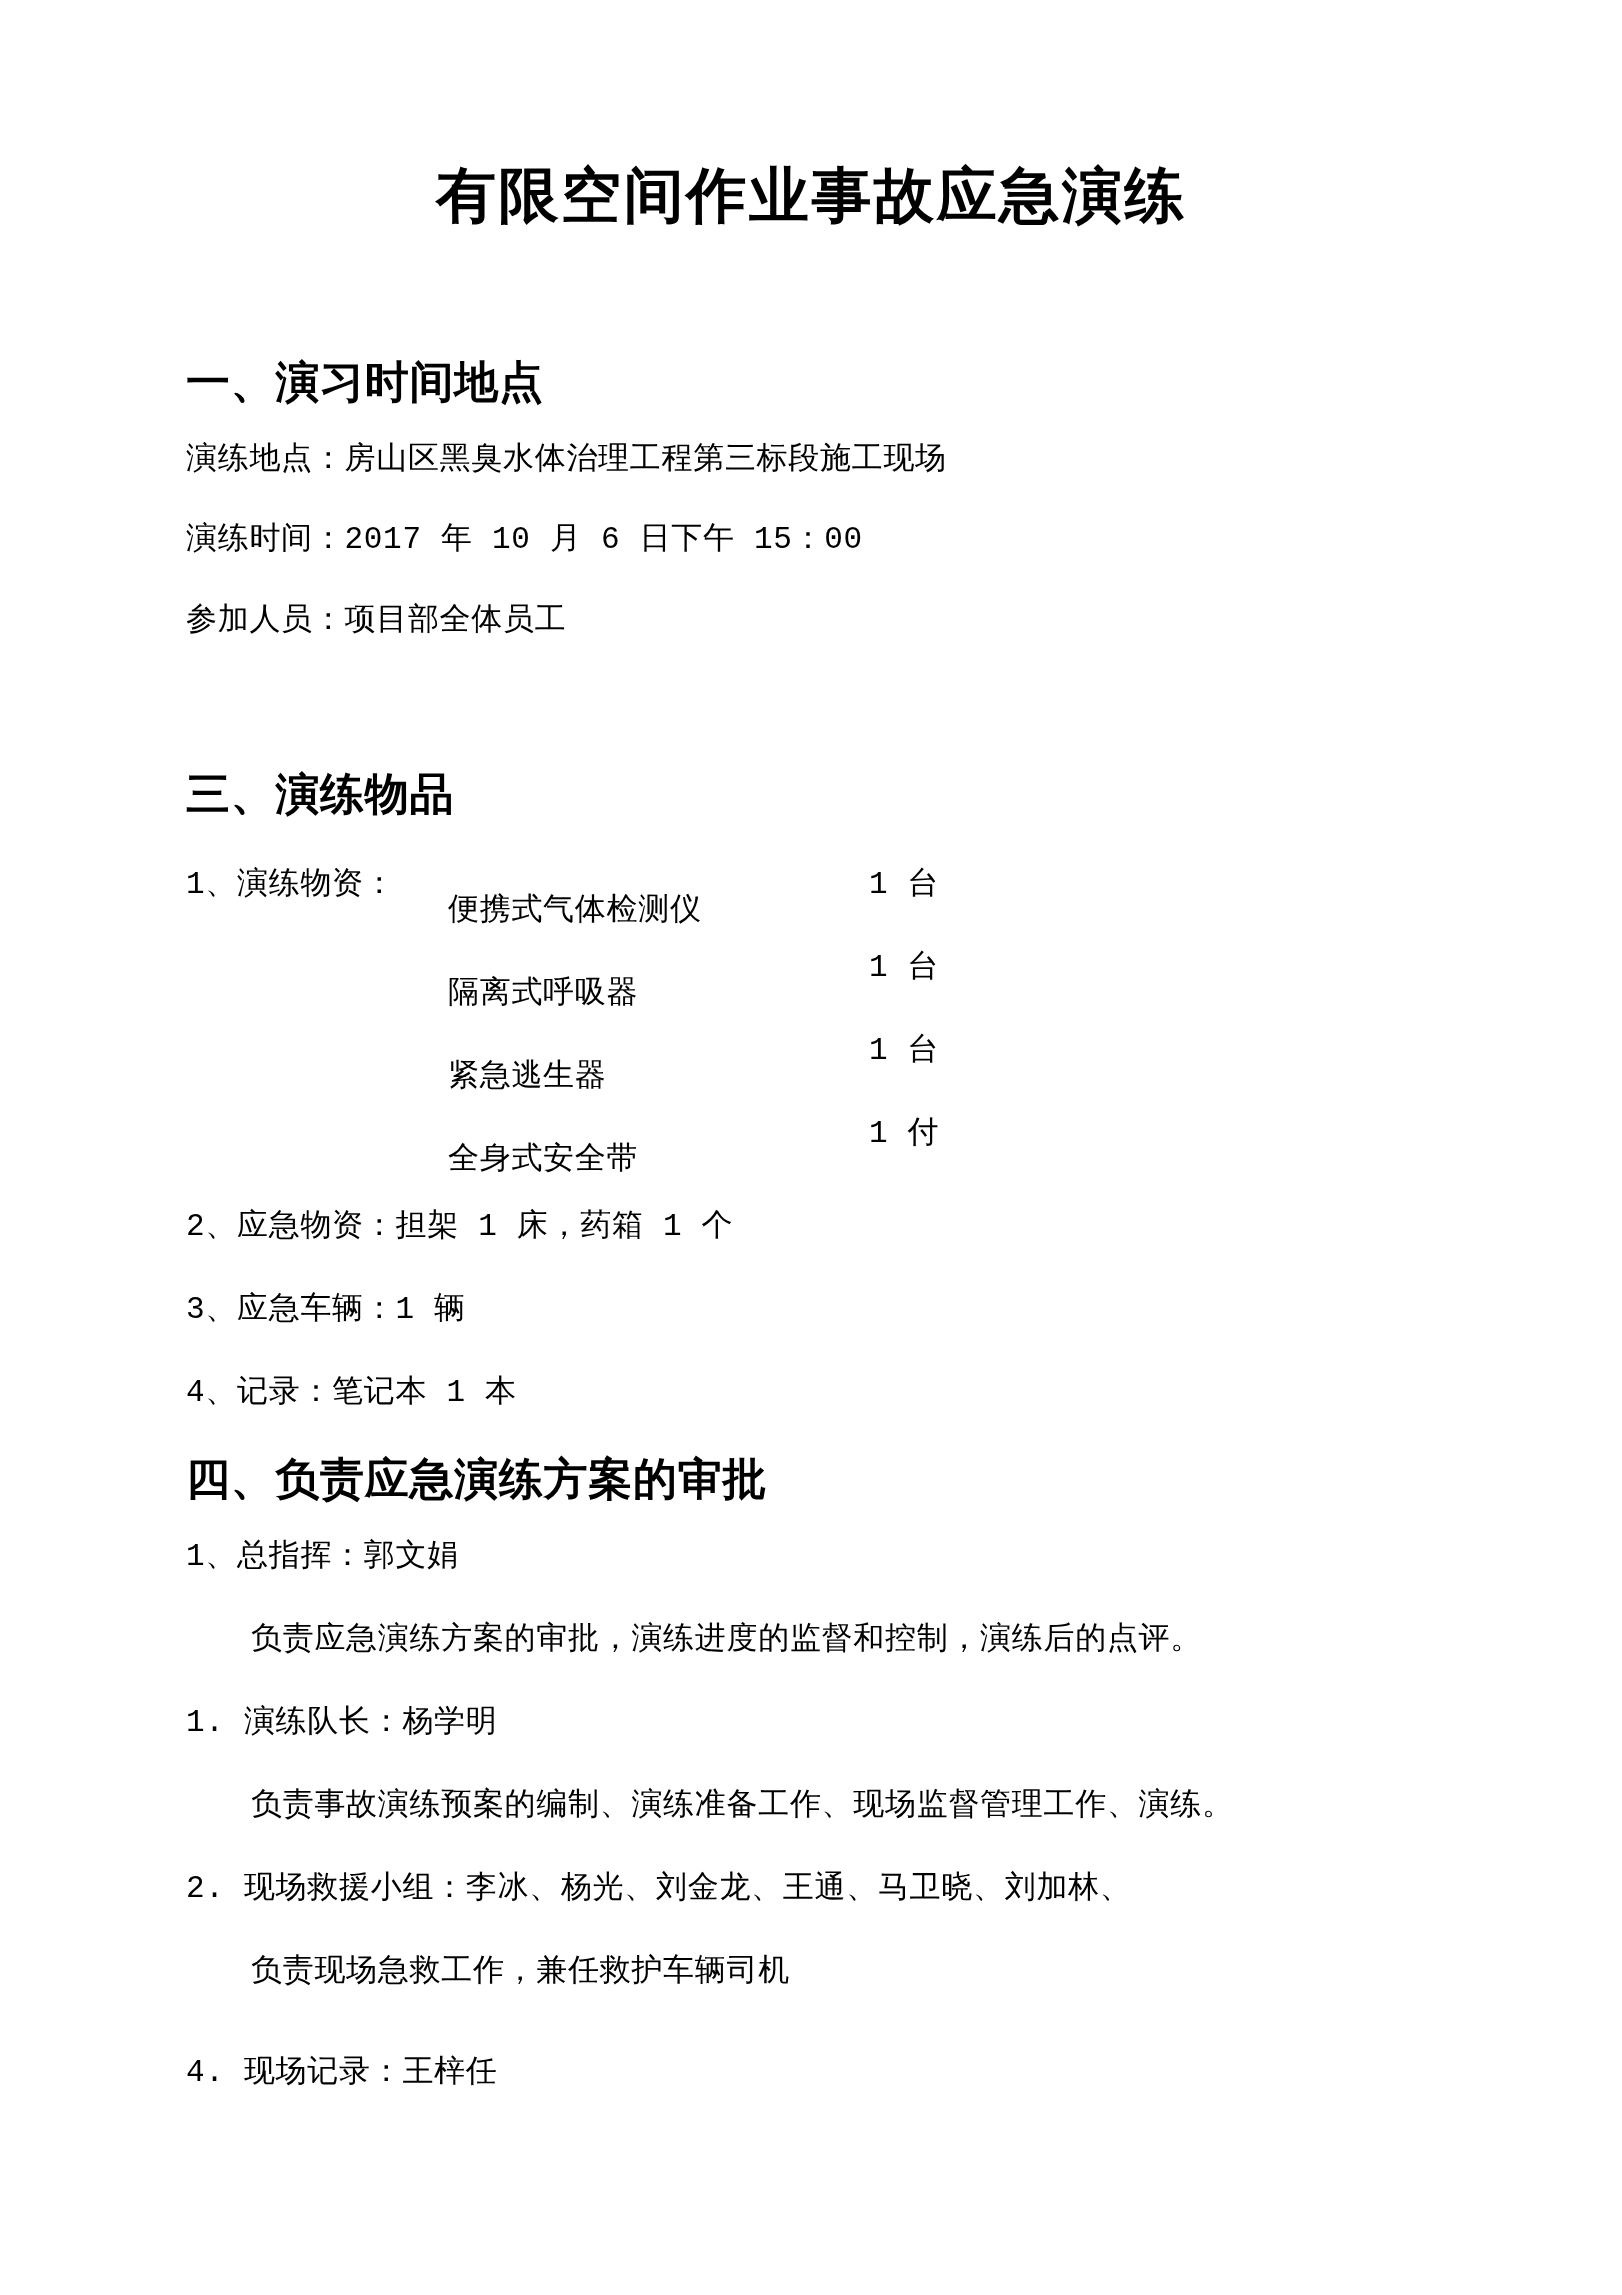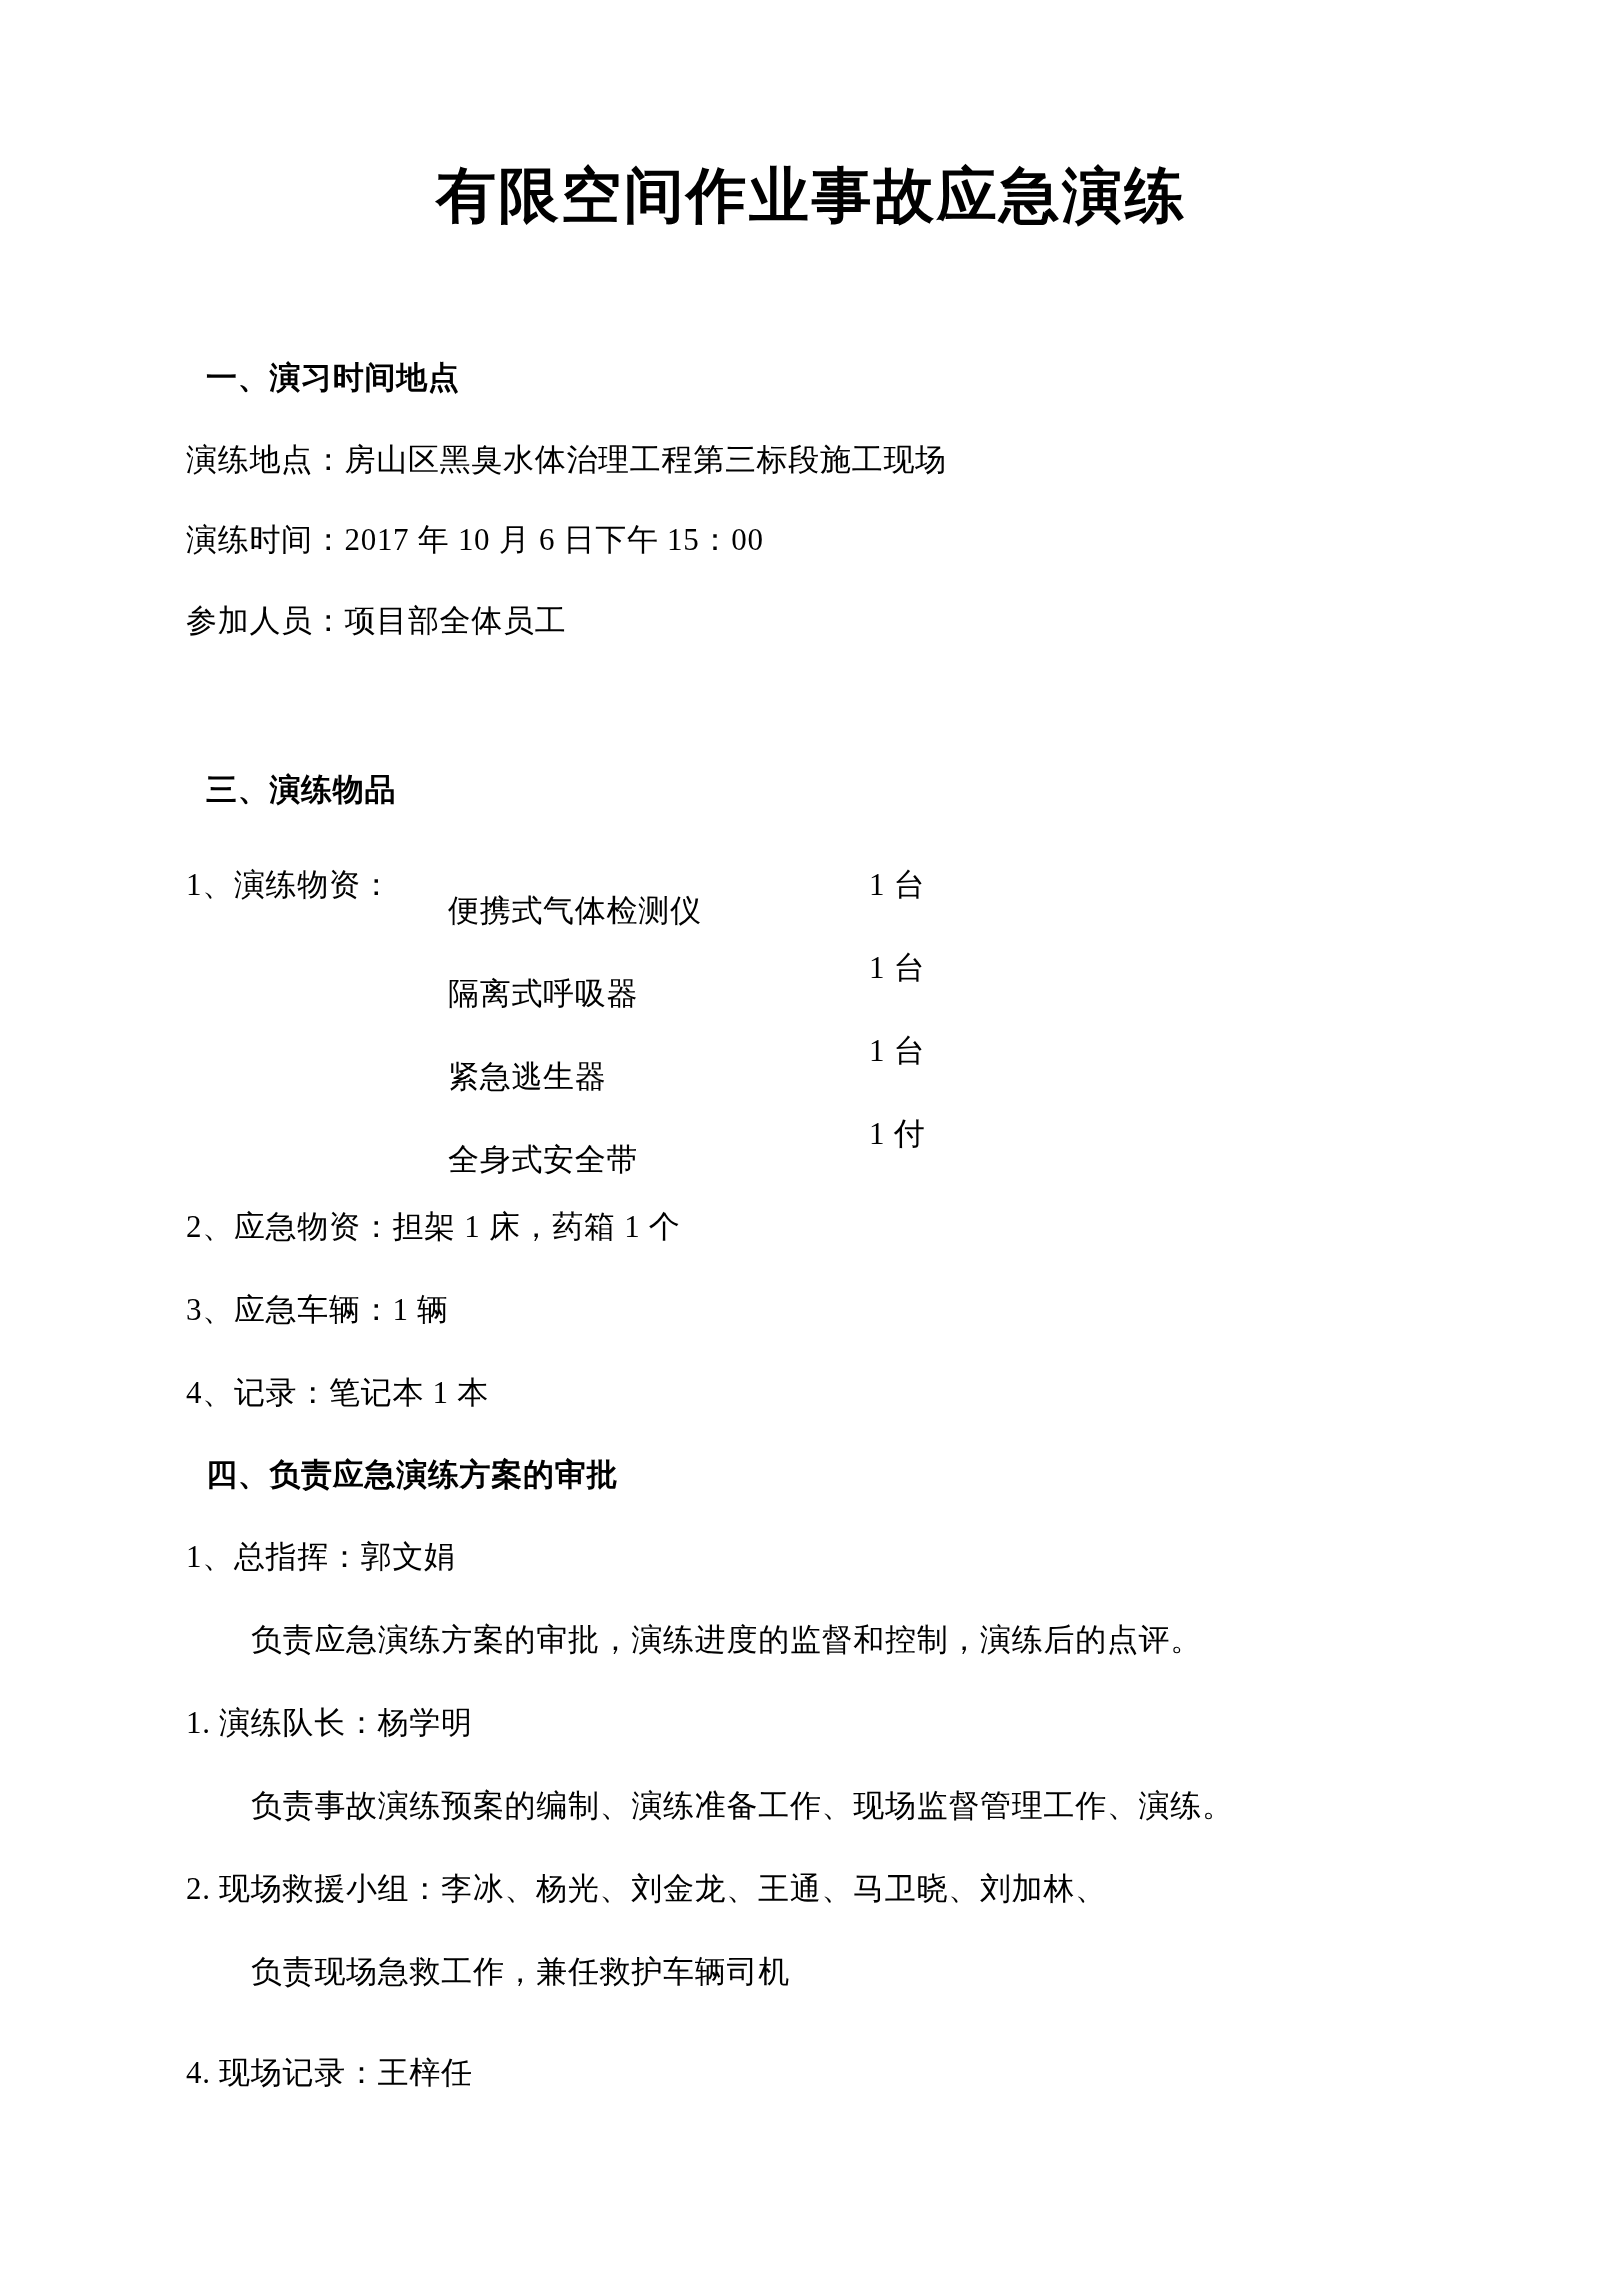--- a/index.html
+++ b/index.html
@@ -6,21 +6,21 @@
     margin: 0;
     padding: 0;
     background: #ffffff;
   }
   .page {
     position: relative;
     width: 1623px;
     height: 2295px;
     background: #ffffff;
     color: #000000;
-    font-family: Liberation Serif, serif;
+    font-family: Liberation Mono, monospace;
     overflow: hidden;
   }
   .line {
     position: absolute;
     left: 186px;
     width: 1253px;
     font-size: 31px;
     line-height: 1.15;
     letter-spacing: 0.7px;
     white-space: nowrap;
@@ -30,22 +30,21 @@
     left: 0;
     top: 156px;
     width: 1623px;
     text-align: center;
     font-size: 60px;
     font-weight: 700;
     letter-spacing: 2.6px;
   }
   .heading {
     font-weight: 700;
-    font-size: 31px;
-    margin-left: 20px;
+    font-size: 44px;
   }
   .eq-row .eq-name {
     position: absolute;
     left: 262px;
     top: 0;
     white-space: nowrap;
     margin-top: 26px;
   }
   .eq-row .eq-qty {
     position: absolute;

